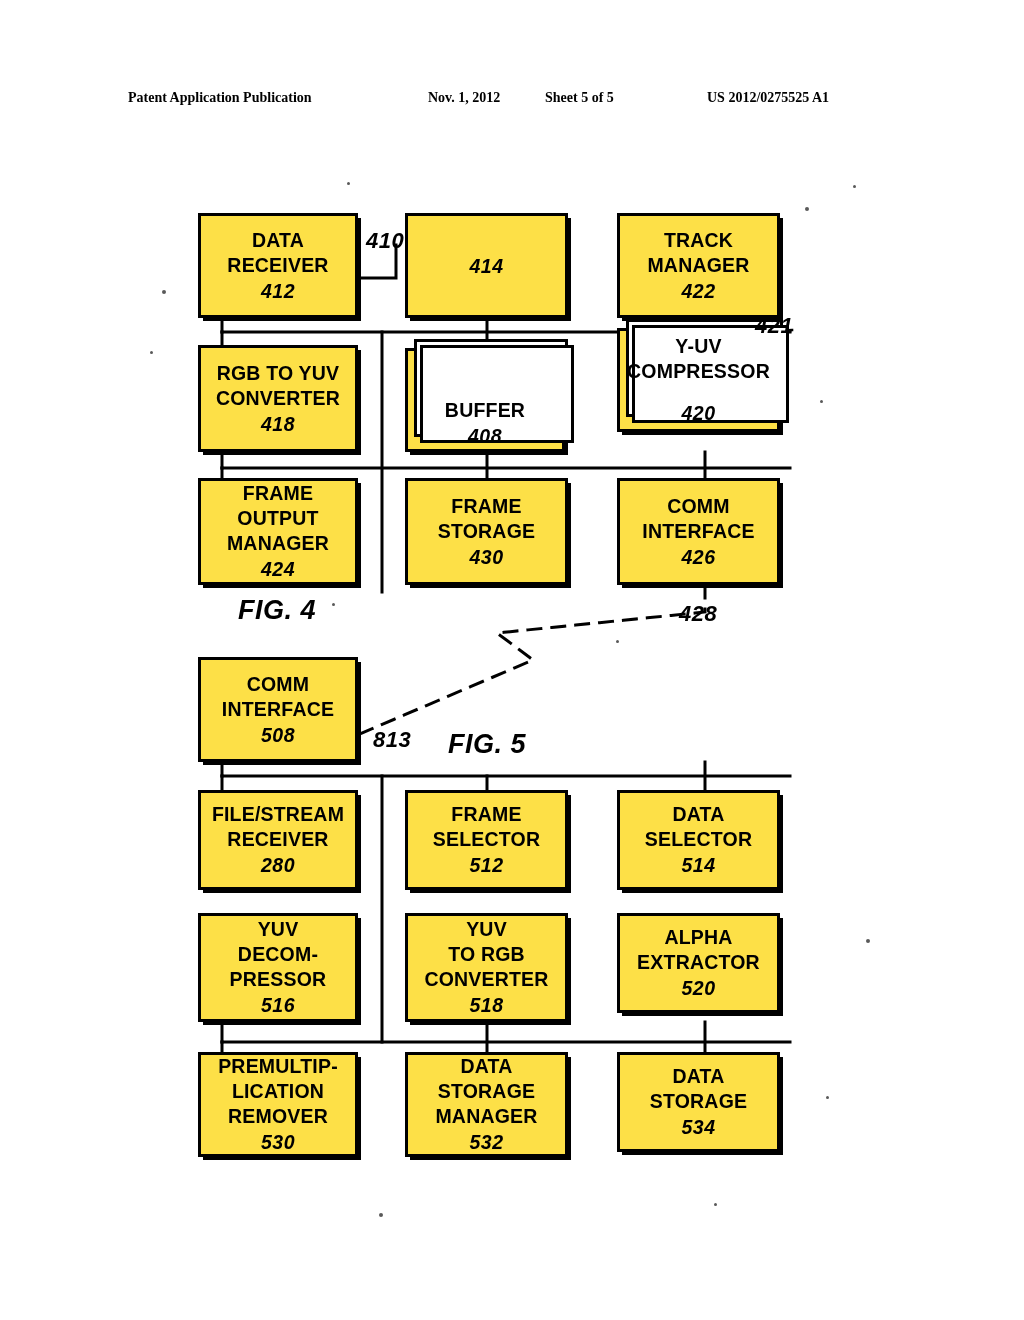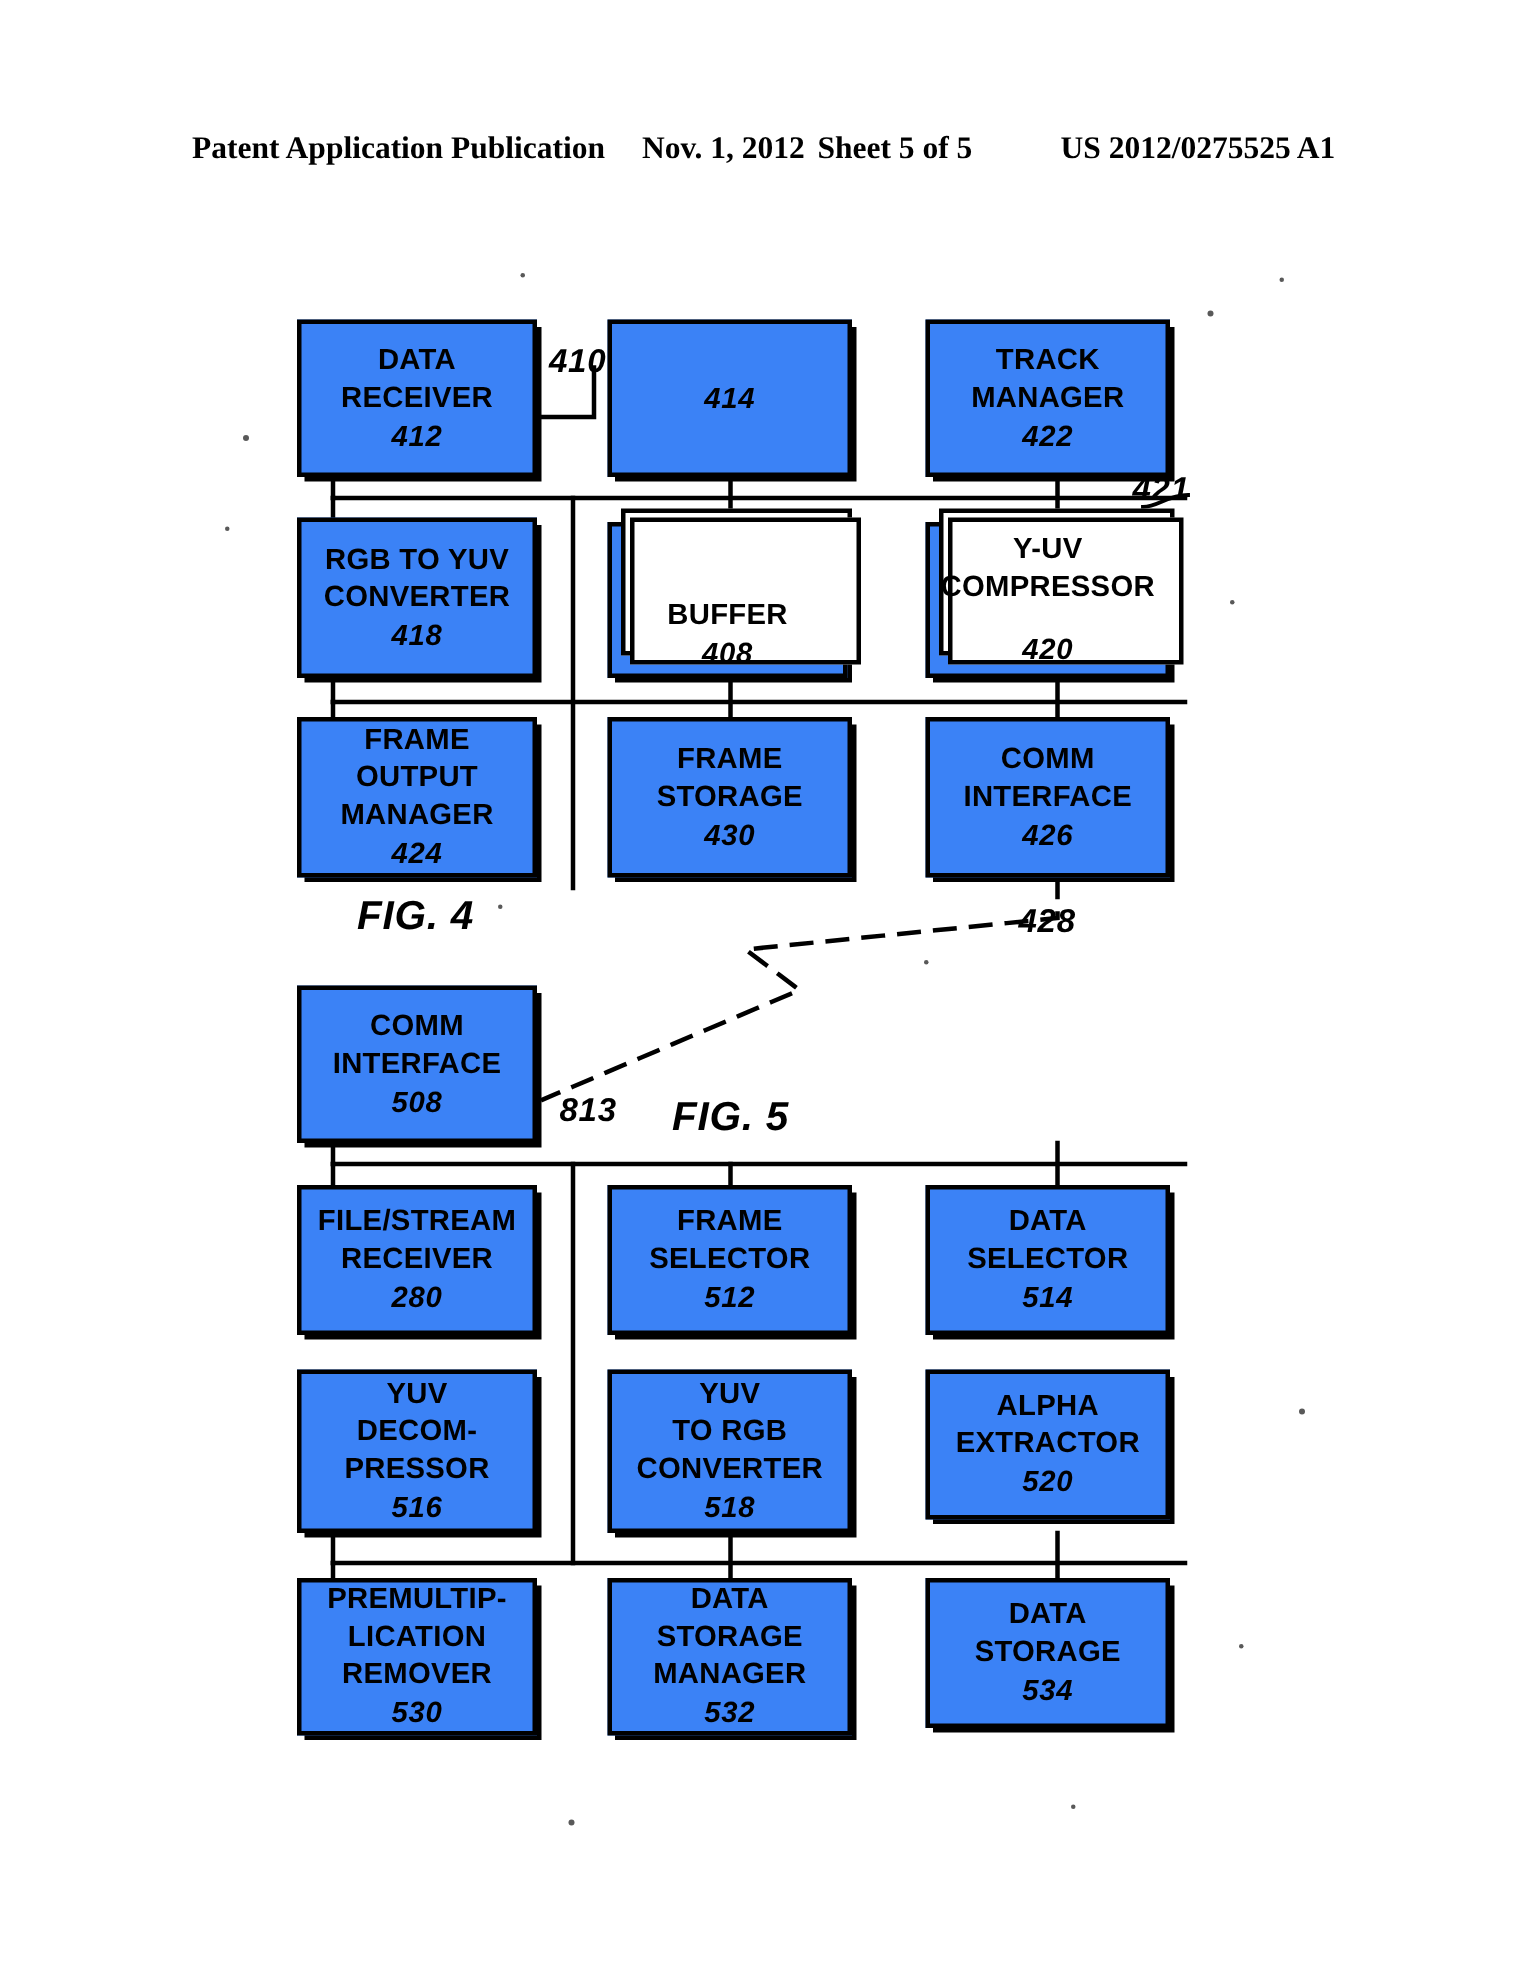--- a/index.html
+++ b/index.html
@@ -8,37 +8,37 @@
     width:1024px;height:1320px;position:relative;overflow:hidden;
     font-family:"Liberation Sans", sans-serif;
     color:#000;
     -webkit-font-smoothing:antialiased;
   }
 
   
   .pub-header{
     position:absolute;left:0;top:85px;width:1024px;height:26px;
     font-family:"Liberation Serif", serif;
-    font-weight:bold;font-size:21px;
+    font-weight:bold;font-size:14px;
     display:flex;align-items:center;
   }
   .pub-header .h-title{position:absolute;left:128px;white-space:nowrap;}
   .pub-header .h-date{position:absolute;left:428px;white-space:nowrap;}
   .pub-header .h-sheet{position:absolute;left:545px;white-space:nowrap;}
   .pub-header .h-num{position:absolute;left:707px;white-space:nowrap;}
 
   
   #canvas{position:absolute;left:0;top:0;width:1024px;height:1320px;}
   #wires{position:absolute;left:0;top:0;width:1024px;height:1320px;pointer-events:none;}
 
   
   .node{
     position:absolute;
     box-sizing:border-box;
-    background:#3b82f6;
+    background:#fde047;
     border:3px solid #000;
     display:flex;flex-direction:column;
     align-items:center;justify-content:center;
     text-align:center;
     font-weight:bold;
     font-size:19.5px;
     letter-spacing:0.2px;
     line-height:25px;
     box-shadow:4px 4px 0 -1px #000;
     z-index:3;
@@ -151,21 +151,21 @@
     <span class="lbl">RGB TO YUV
 CONVERTER</span>
     <span class="ref">418</span>
   </div>
 
   <div class="node stack" style="left:405px;top:348px;width:160px;height:104px;justify-content:flex-end;">
     <span class="lbl">BUFFER</span>
     <span class="ref">408</span>
   </div>
 
-  <div class="node stack" style="left:617px;top:348px;width:163px;height:104px;gap:16px;">
+  <div class="node stack" style="left:617px;top:328px;width:163px;height:104px;gap:16px;">
     <span class="lbl">Y-UV
 COMPRESSOR</span>
     <span class="ref">420</span>
   </div>
 
   <div class="node" style="left:198px;top:478px;width:160px;height:107px;">
     <span class="lbl">FRAME
 OUTPUT
 MANAGER</span>
     <span class="ref">424</span>

